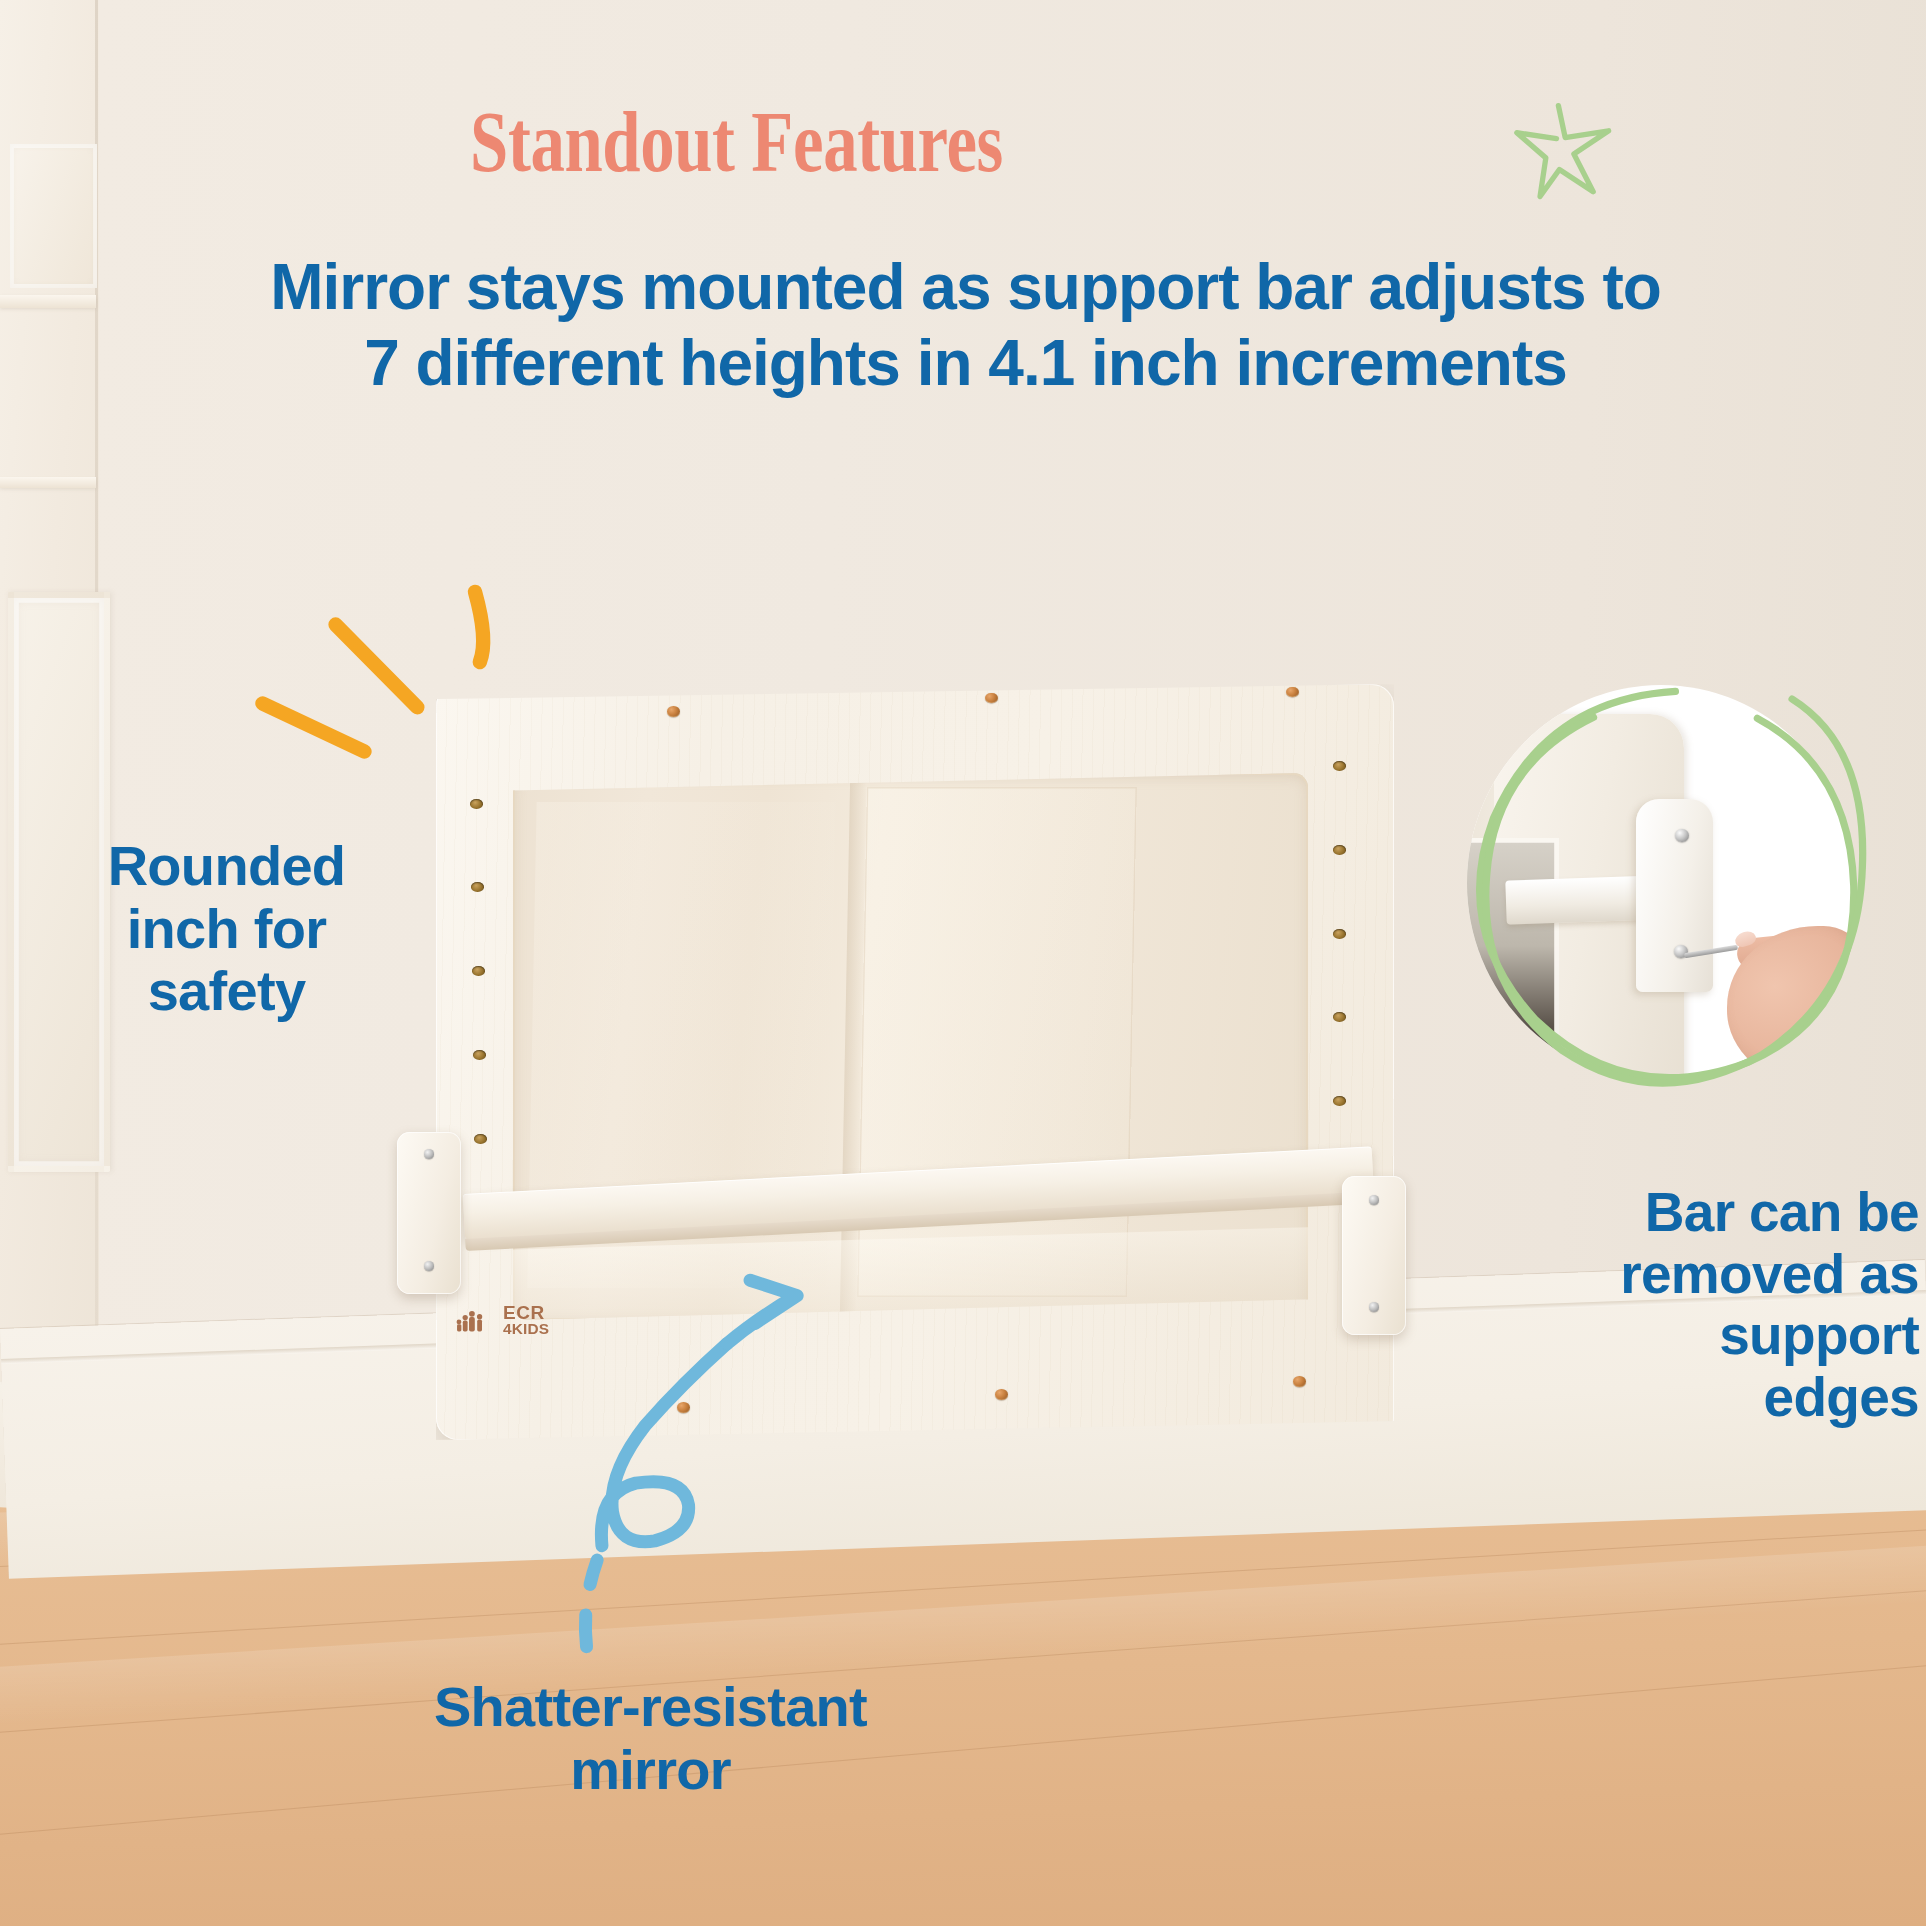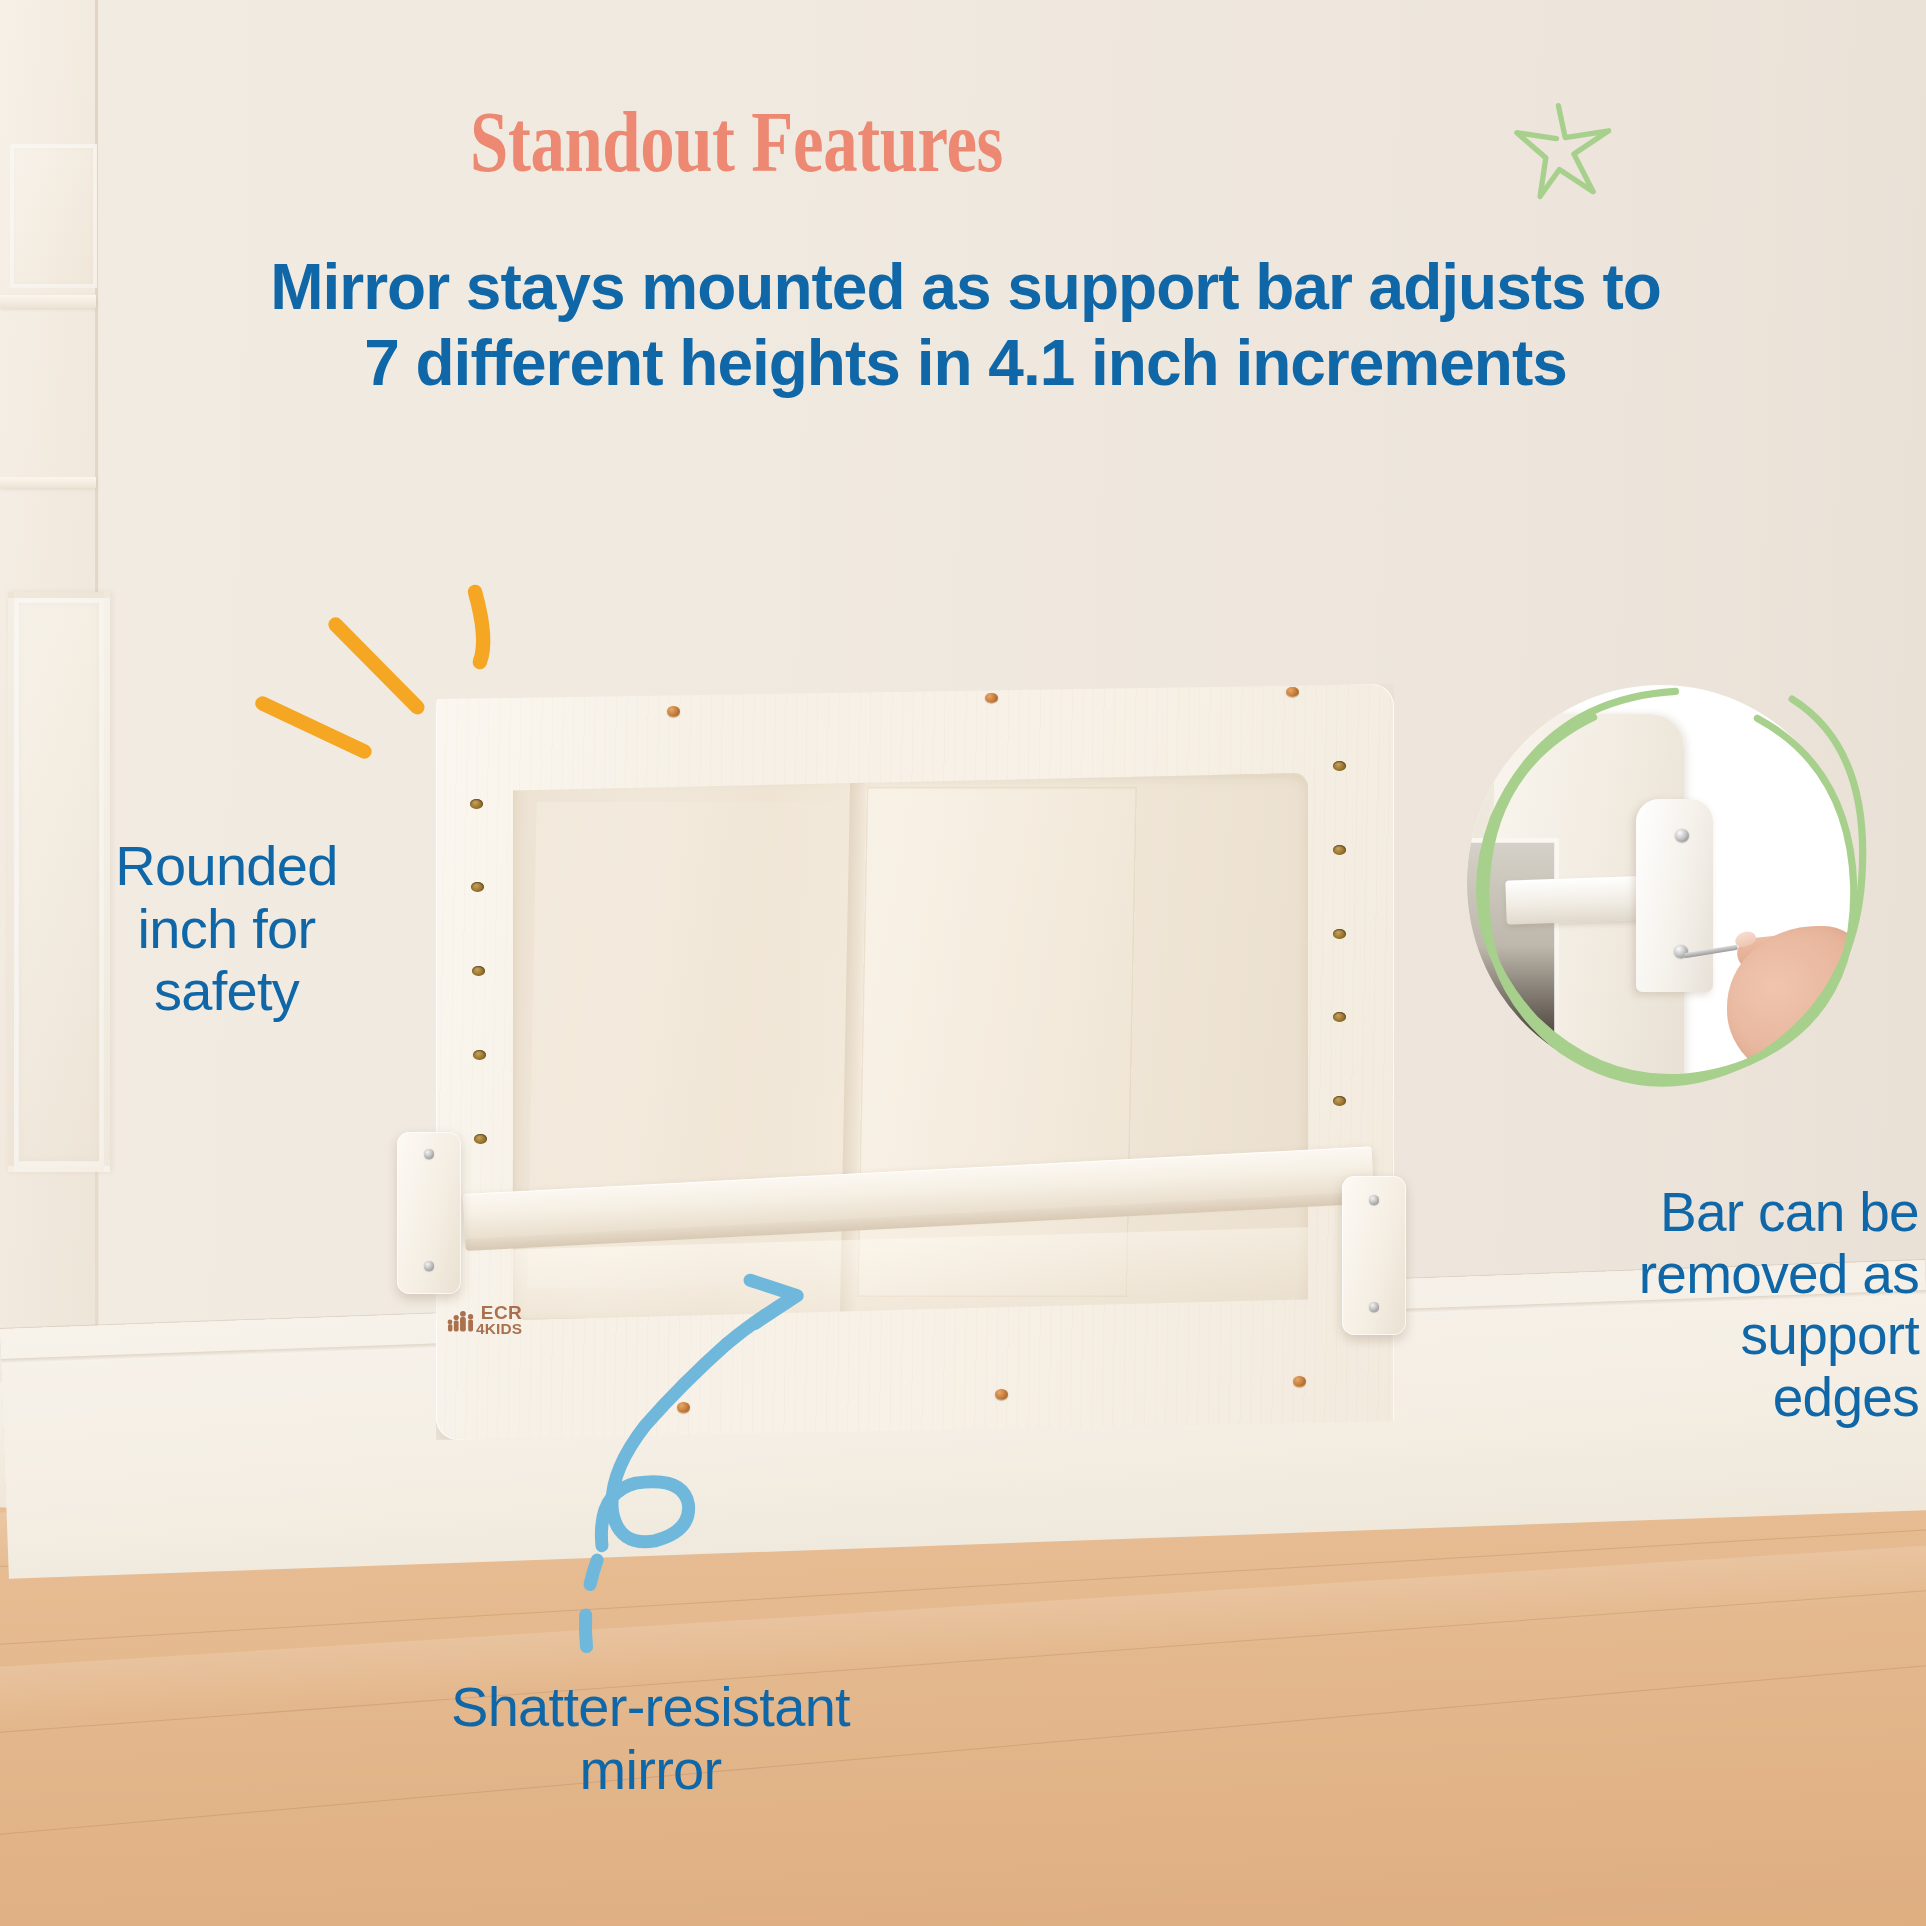--- a/index.html
+++ b/index.html
@@ -207,21 +207,21 @@
     position:absolute;left:53px;top:250px;width:1825px;
     text-align:center;
     font-weight:700;
     font-size:64px;
     line-height:1.18;
     letter-spacing:-1px;
     color:#1067A8;
   }
   .callout{
     position:absolute;
-    font-weight:400;
+    font-weight:700;
     color:#1067A8;
     line-height:1.12;
     letter-spacing:-0.7px;
   }
   .callout.left{left:29px;top:835px;width:395px;text-align:center;font-size:56px;}
   .callout.right{left:1433px;top:1182px;width:486px;text-align:right;font-size:55px;}
   .callout.bottom{left:299px;top:1676px;width:703px;text-align:center;font-size:56px;}
 
   
   .decor{position:absolute;pointer-events:none;}
@@ -357,21 +357,21 @@
     </div>
     <div class="bracket left">
       <div class="scr" style="top:17.3px;"></div>
       <div class="scr" style="top:129px;"></div>
     </div>
     <div class="bracket right">
       <div class="scr" style="top:19px;"></div>
       <div class="scr" style="top:126px;"></div>
     </div>
 
-    <div style="position:absolute;left:11px;top:620px;display:flex;align-items:center;gap:1px;opacity:.88;text-align:right;">
+    <div style="position:absolute;left:20px;top:620px;display:flex;align-items:center;gap:19px;opacity:.88;">
       <svg width="28" height="24" viewBox="0 0 58 50">
         <g fill="#A0603A">
           <circle cx="6" cy="29" r="5"></circle>
             <rect x="2" y="34" width="9" height="15" rx="3"></rect>
           <circle cx="19" cy="20" r="5.5"></circle>
             <rect x="14" y="26" width="10" height="23" rx="3.5"></rect>
           <circle cx="33" cy="12" r="6"></circle>
             <rect x="27" y="19" width="12" height="30" rx="4"></rect>
           <circle cx="49" cy="18" r="5.5"></circle>
             <rect x="44" y="24" width="10" height="25" rx="3.5"></rect>

